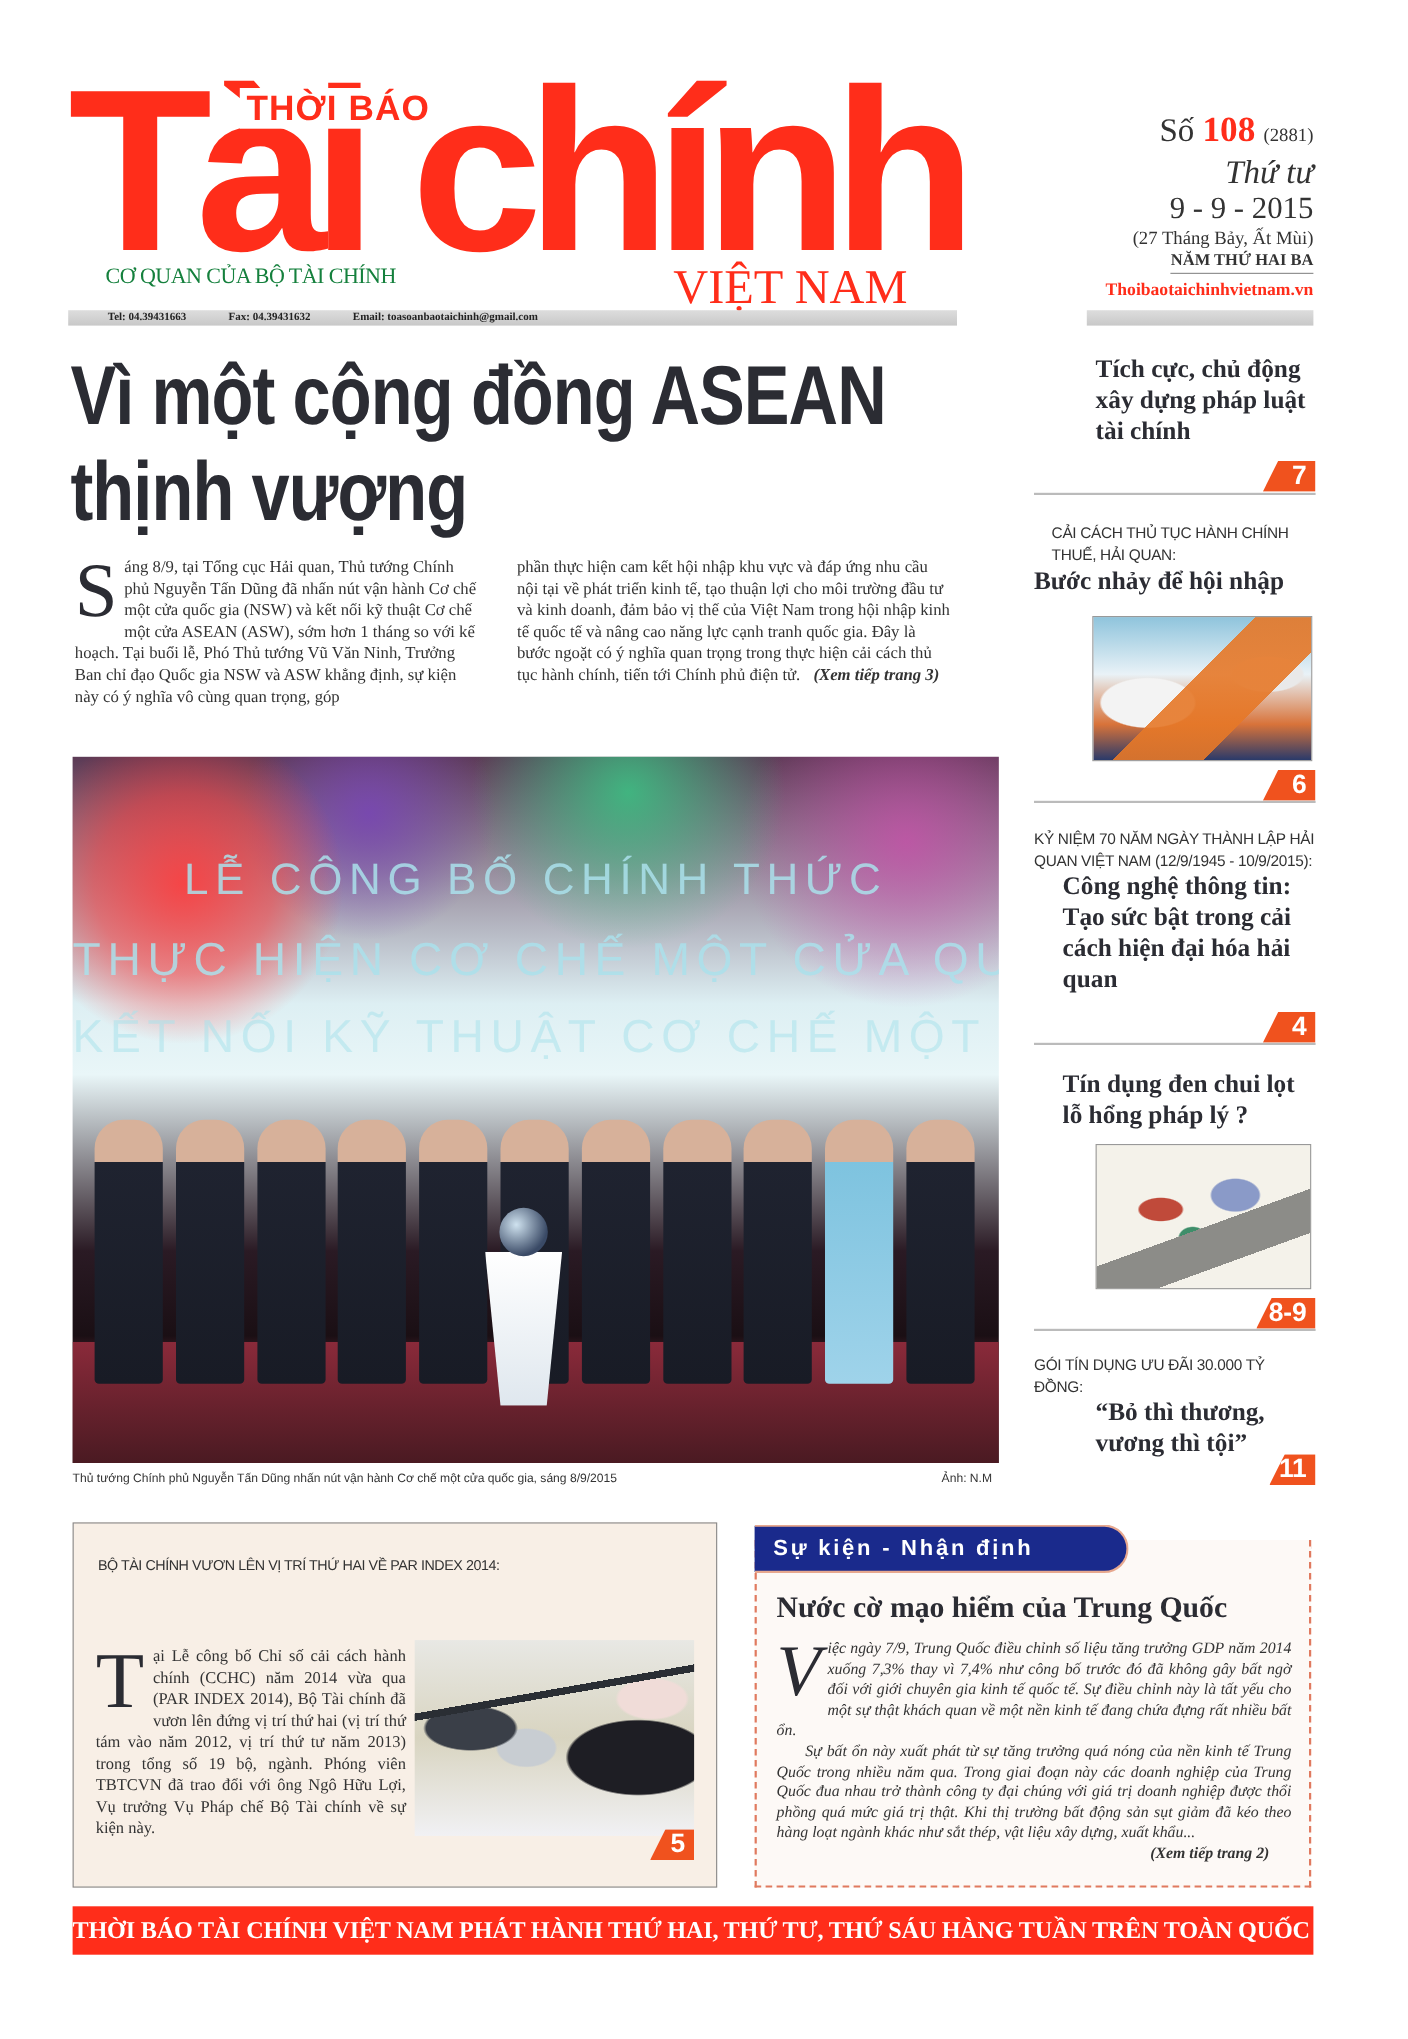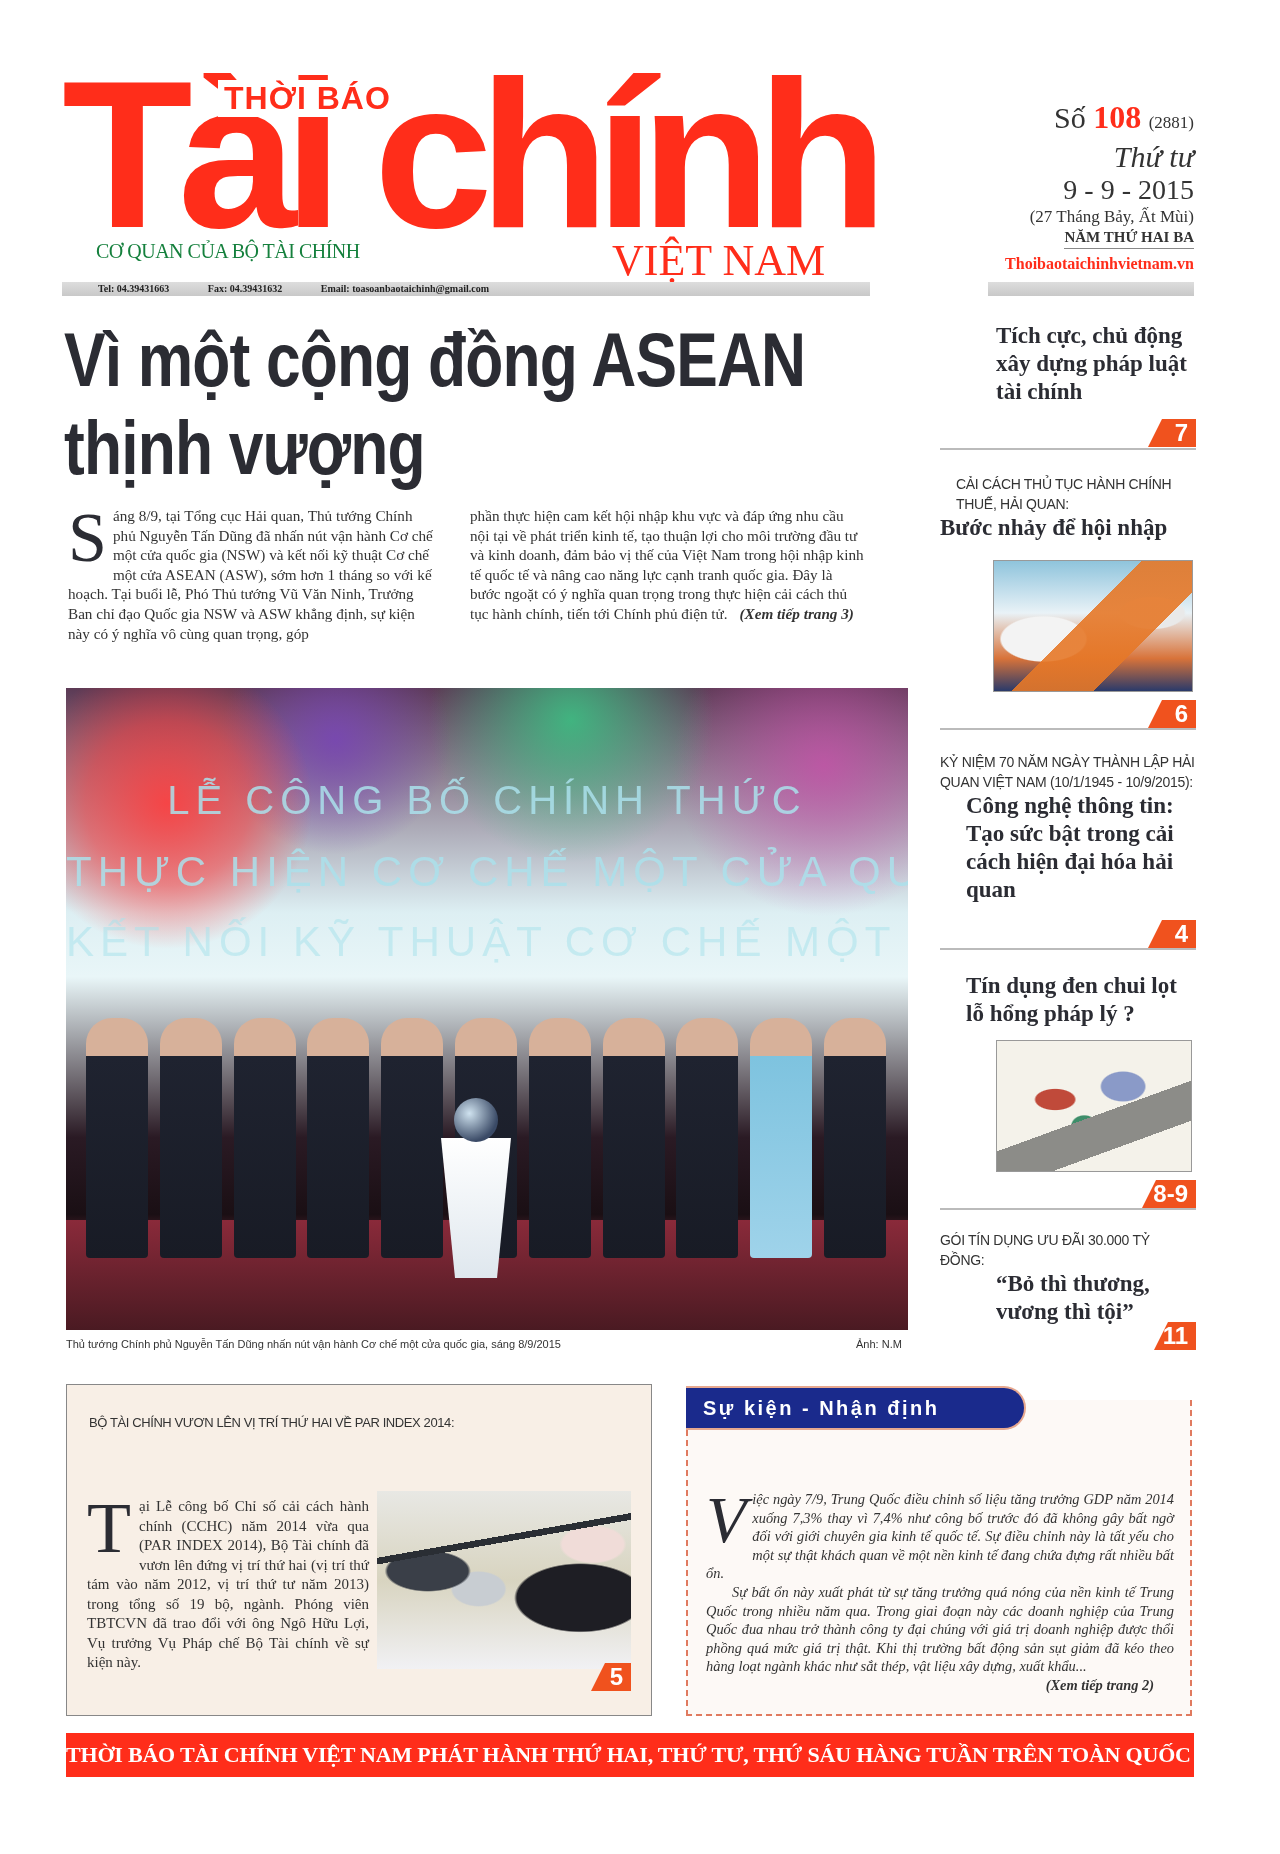--- a/index.html
+++ b/index.html
@@ -166,21 +166,21 @@
 
 <div class="abs rail" style="top:474px;">
   <div class="kicker" style="width:240px; margin-left:16px;">CẢI CÁCH THỦ TỤC HÀNH CHÍNH THUẾ, HẢI QUAN:</div>
   <div class="title">Bước nhảy để hội nhập</div>
 </div>
 <div class="thumb thumb1"></div>
 <div class="pagetag" style="left:1148px; top:700px; width:48px;">6</div>
 <div class="tagline" style="top:728px;"></div>
 
 <div class="abs rail" style="top:752px;">
-  <div class="kicker">KỶ NIỆM 70 NĂM NGÀY THÀNH LẬP HẢI QUAN VIỆT NAM (10/1/1945 - 10/9/2015):</div>
+  <div class="kicker">KỶ NIỆM 70 NĂM NGÀY THÀNH LẬP HẢI QUAN VIỆT NAM (12/9/1945 - 10/9/2015):</div>
   <div class="title" style="width:230px; margin-left:26px;">Công nghệ thông tin: Tạo sức bật trong cải cách hiện đại hóa hải quan</div>
 </div>
 <div class="pagetag" style="left:1148px; top:920px; width:48px;">4</div>
 <div class="tagline" style="top:948px;"></div>
 
 <div class="abs rail" style="top:972px;">
   <div class="title" style="width:230px; margin-left:26px;">Tín dụng đen chui lọt lỗ hổng pháp lý ?</div>
 </div>
 <div class="thumb thumb2"></div>
 <div class="pagetag" style="left:1142px; top:1180px; width:54px;">8-9</div>
@@ -196,20 +196,21 @@
   <div class="kicker">BỘ TÀI CHÍNH VƯƠN LÊN VỊ TRÍ THỨ HAI VỀ PAR INDEX 2014:</div>
   <div class="body">
     <span class="dropT">T</span><span>ại Lễ công bố Chỉ số cải cách hành chính (CCHC) năm 2014 vừa qua (PAR INDEX 2014), Bộ Tài chính đã vươn lên đứng vị trí thứ hai (vị trí thứ tám vào năm 2012, vị trí thứ tư năm 2013) trong tổng số 19 bộ, ngành. Phóng viên TBTCVN  đã trao đổi với ông Ngô Hữu Lợi, Vụ trưởng Vụ Pháp chế Bộ Tài chính về sự kiện này.</span>
   </div>
   <div class="photo2"></div>
   <div class="pagetag">5</div>
 </div>
 
 <div class="abs boxR-top"></div>
 <div class="abs boxR">
+  <div class="title">Nước cờ mạo hiểm của Trung Quốc</div>
   <div class="body">
     <p><span class="dropV">V</span><span>iệc ngày 7/9, Trung Quốc điều chỉnh số liệu tăng trưởng GDP năm 2014 xuống 7,3%  thay vì 7,4% như  công bố trước đó đã không gây bất ngờ đối với giới chuyên gia kinh tế quốc tế. Sự điều chỉnh này là tất yếu cho một sự thật khách quan về một nền kinh tế đang chứa đựng rất nhiều bất ổn.</span></p>
     <p class="p2"><span>Sự bất ổn này xuất phát từ sự tăng trưởng quá nóng của nền kinh tế Trung Quốc trong nhiều năm qua. Trong giai đoạn này các doanh nghiệp của Trung Quốc đua nhau trở thành công ty đại chúng với giá trị doanh nghiệp được thổi phồng quá mức giá trị thật. Khi thị trường bất động sản sụt giảm đã kéo theo hàng loạt ngành khác như sắt thép, vật liệu xây dựng, xuất khẩu...</span><span class="more">(Xem tiếp trang 2)</span></p>
   </div>
 </div>
 <div class="abs section-pill">Sự kiện - Nhận định</div>
 
 <div class="abs footer-band">THỜI BÁO TÀI CHÍNH VIỆT NAM PHÁT HÀNH THỨ HAI, THỨ TƯ, THỨ SÁU HÀNG TUẦN TRÊN TOÀN QUỐC</div>
 
 </body></html>

